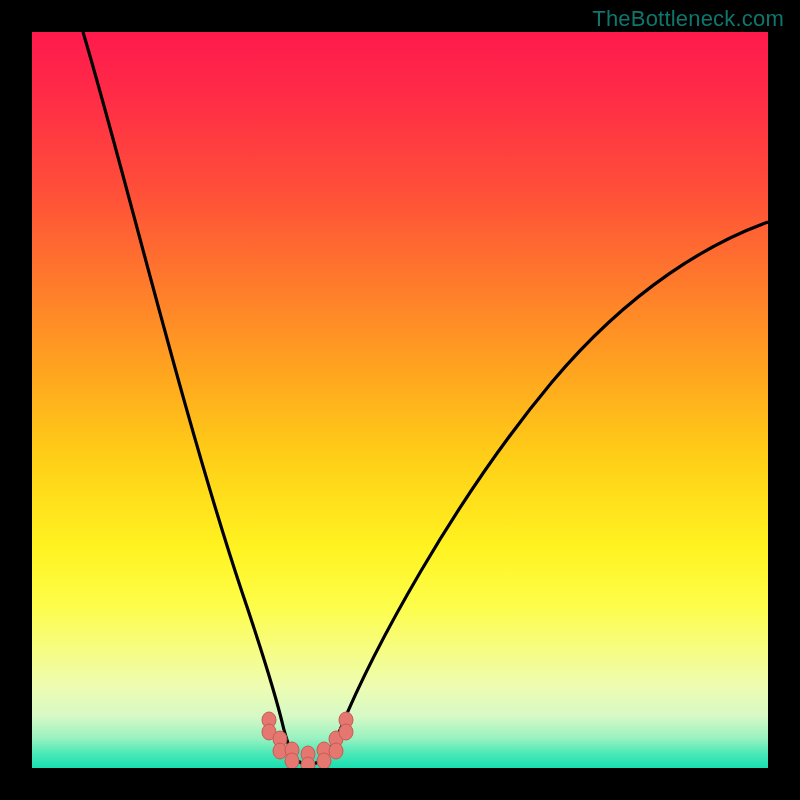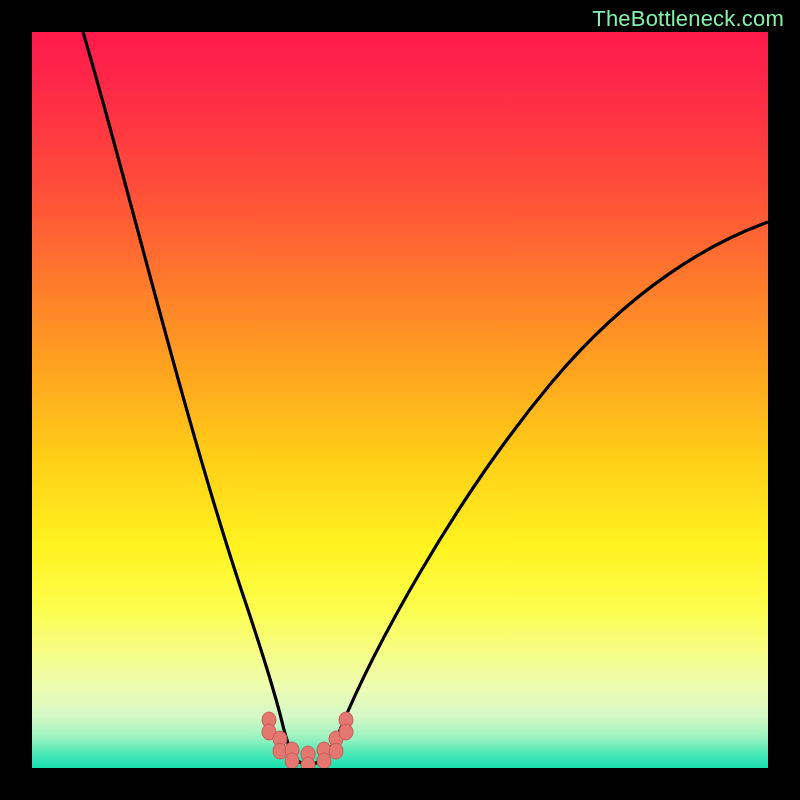--- a/index.html
+++ b/index.html
@@ -55,21 +55,21 @@
     position: absolute;
     left: 0; top: 0;
     width: 736px;
     height: 736px;
   }
 
   .watermark {
     position: absolute;
     top: 6px;
     right: 16px;
-    color: #86efac;
+    color: #0f766e;
     font-size: 22px;
     font-weight: 500;
     letter-spacing: 0.2px;
   }
 </style>
 </head>
 <body>
 
 <div class="plot">
   <div class="gradient"></div>

